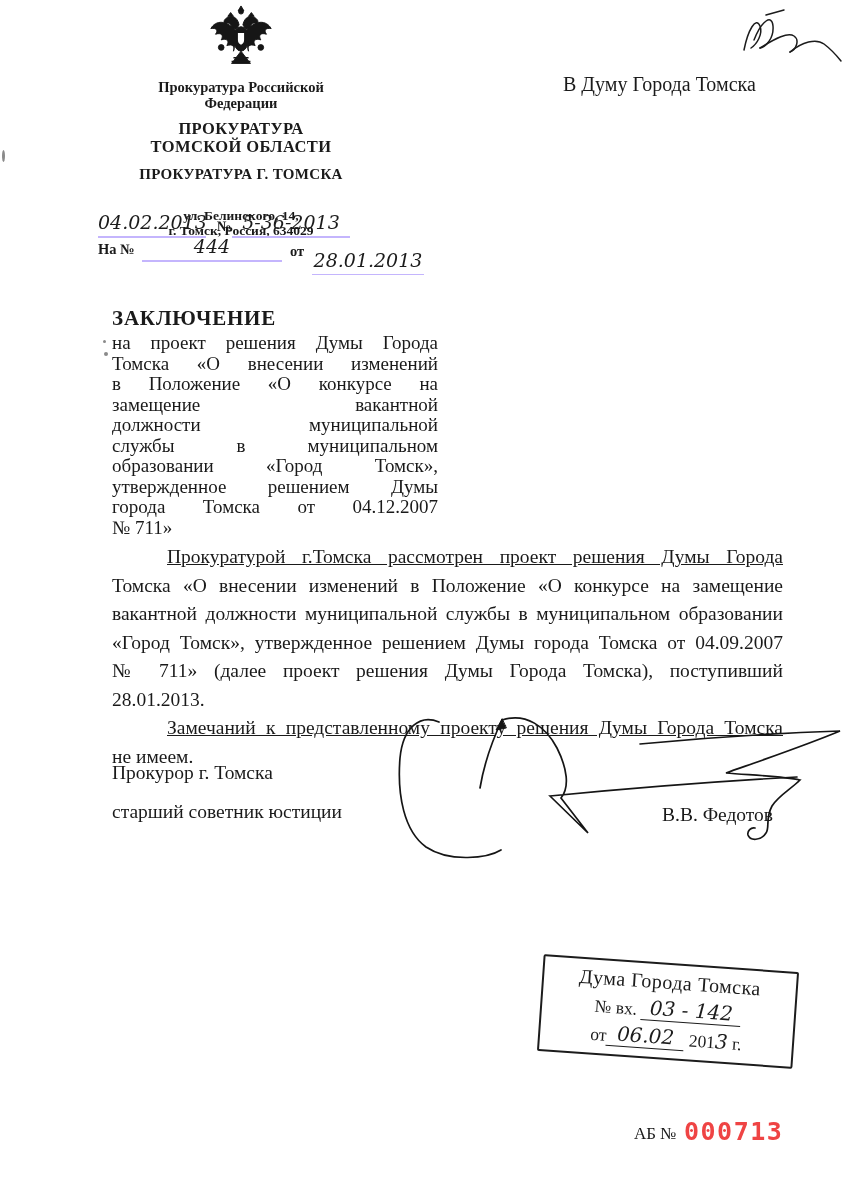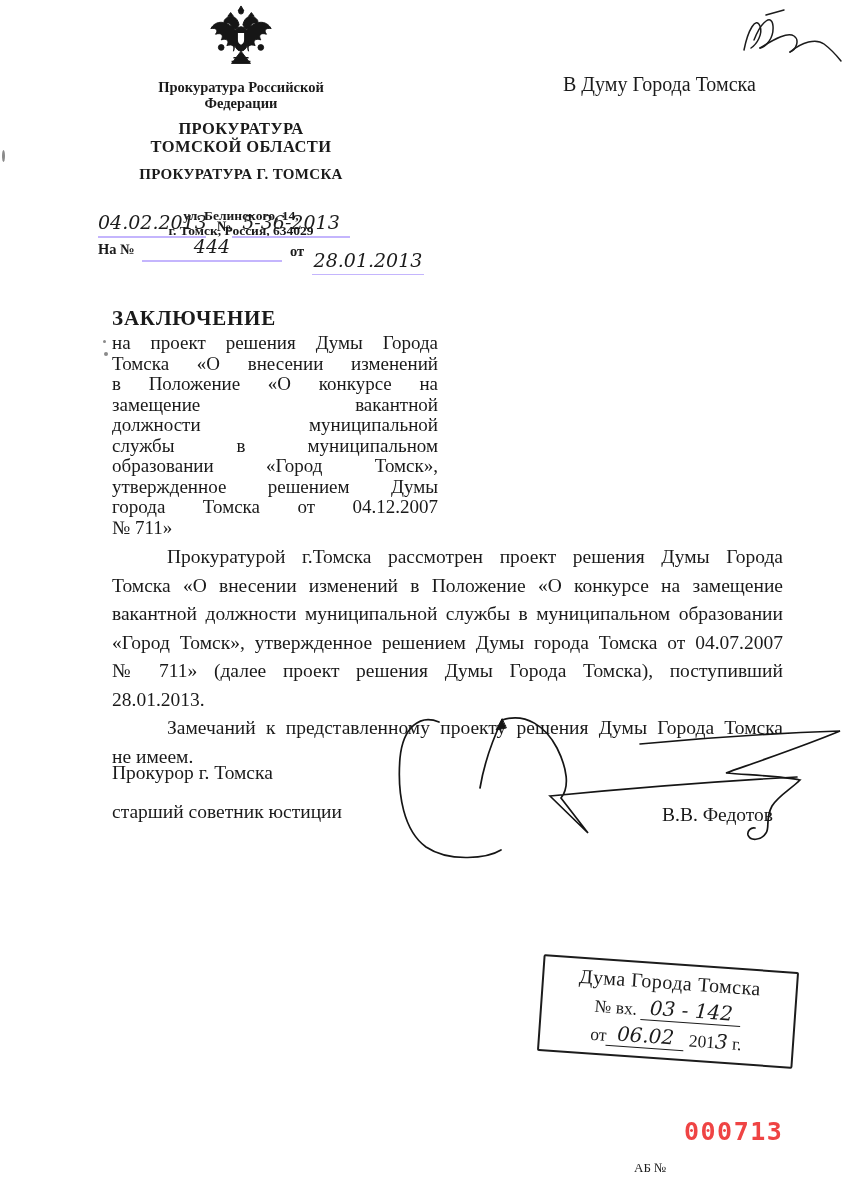--- a/index.html
+++ b/index.html
@@ -24,41 +24,41 @@
   .addressee{left:563px;top:73px;font-size:20px;}
   
   .title-block{left:112px;top:306px;width:326px;}
   .title-head{font-weight:bold;font-size:21px;letter-spacing:.8px;}
   .tlines{margin-top:2px;font-size:19px;line-height:20.5px;}
   .tline{text-align:justify;text-align-last:justify;}
   .tlines .tline:last-child{text-align-last:left;}
   
   .body-block{left:112px;top:543px;width:671px;font-size:19.5px;line-height:28.5px;}
   .bline{text-align:justify;text-align-last:justify;}
-  .para .bline:first-child{text-indent:55px;}
+  .para .bline:first-child{text-indent:55px;text-decoration:underline;}
   .para .bline:last-child{text-align-last:left;}
   
   .sig-label1{left:112px;top:762px;font-size:19.5px;}
   .sig-label2{left:112px;top:801px;font-size:19.5px;}
   .sig-name{left:662px;top:804px;font-size:19.5px;}
   .sigsvg{left:392px;top:700px;}
   .scribble{left:736px;top:6px;}
   
   .stamp{
     left:540px;top:963px;width:236px;
     border:2.5px solid #1c1c1c;border-radius:2px;
     transform:rotate(4deg);transform-origin:50% 50%;
     padding:6px 8px 8px 8px;color:#1c1c1c;background:rgba(255,255,255,.0);
   }
   .stamp-title{text-align:center;font-size:20px;letter-spacing:.5px;white-space:nowrap;}
   .stamp-row{display:flex;justify-content:center;align-items:flex-end;font-size:17.5px;margin-top:3px;}
   .stamp-row .hw{font-size:20px;}
   .u{border-bottom:1.5px solid #1c1c1c;display:inline-block;text-align:center;}
   
-  .footer-series{left:634px;top:1124px;font-size:13px;margin-top:36px;}
+  .footer-series{left:634px;top:1124px;font-size:17px;}
   .footer-number{
     left:684px;top:1117px;font-family:"DejaVu Sans Mono", monospace;
     font-weight:bold;font-size:25px;letter-spacing:1.5px;color:#ef4444;
   }
   
   .speck{position:absolute;background:#8a8a8a;border-radius:50%;}
 </style>
 </head>
 <body>
 
@@ -136,21 +136,21 @@
         <div class="tline">города Томска от 04.12.2007</div>
         <div class="tline">№ 711»</div>
       </div>
   </div>
 
   <div class="abs body-block">
     <div class="para">
         <div class="bline">Прокуратурой г.Томска рассмотрен проект решения Думы Города</div>
         <div class="bline">Томска «О внесении изменений в Положение «О конкурсе на замещение</div>
         <div class="bline">вакантной должности муниципальной службы в муниципальном образовании</div>
-        <div class="bline">«Город Томск», утвержденное решением Думы города Томска от 04.07.2007</div>
+        <div class="bline">«Город Томск», утвержденное решением Думы города Томска от 04.09.2007</div>
         <div class="bline">№ 711» (далее проект решения Думы Города Томска), поступивший</div>
         <div class="bline">28.01.2013.</div>
       </div>
     <div class="para">
         <div class="bline">Замечаний к представленному проекту решения Думы Города Томска</div>
         <div class="bline">не имеем.</div>
       </div>
   </div>
 
   <div class="abs sig-label1">Прокурор г. Томска</div>

